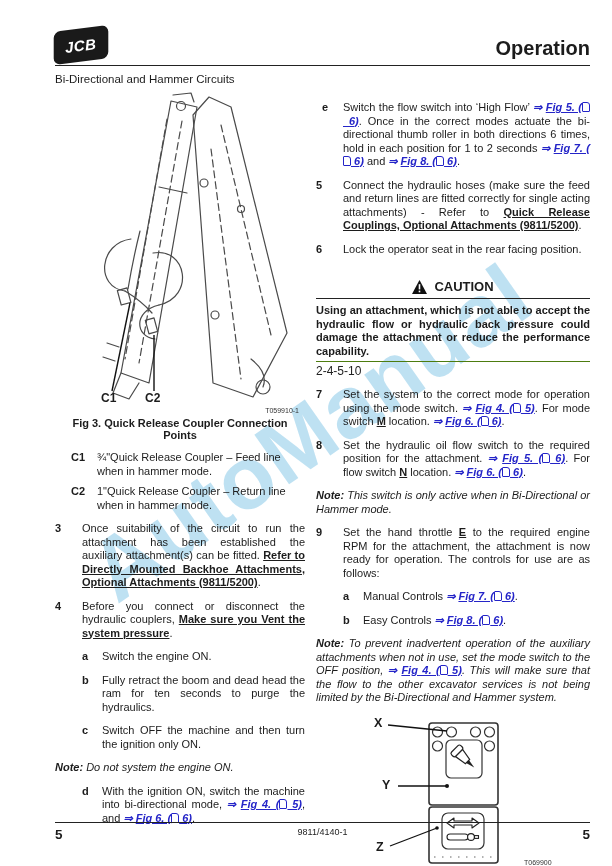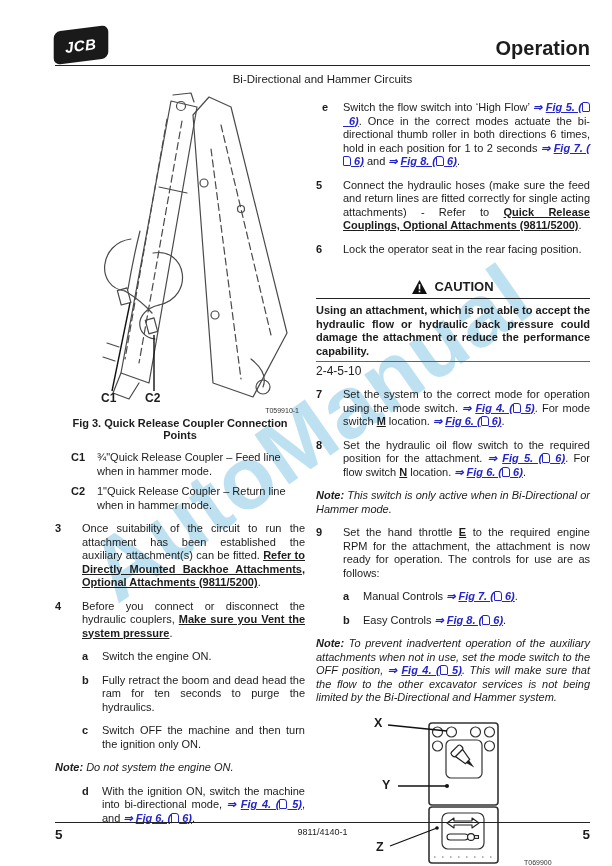--- a/index.html
+++ b/index.html
@@ -23,21 +23,21 @@
   
   .hdr{display:flex;align-items:flex-end;justify-content:space-between;height:34px;}
   .logo{
     width:52px;height:30px;background:#1a1a1a;border-radius:5px;
     transform:rotate(-7deg) skewX(-7deg);display:flex;align-items:center;justify-content:center;
     box-shadow:0 0 0 1.5px #1a1a1a;
   }
   .logo span{color:#fff;font-weight:bold;font-style:italic;font-size:15px;letter-spacing:.5px;transform:skewX(5deg);}
   .htitle{font-weight:bold;font-size:20px;}
   .hrule{border-top:1.6px solid #222;margin-top:5px;}
-  .subtitle{text-align:center;font-size:11.5px;margin-top:7px;}
+  .subtitle{text-align:left;font-size:11.5px;margin-top:7px;}
   
   .cols{display:flex;gap:11px;margin-top:6px;}
   .colL{flex:0 0 250px;max-width:250px;}
   .colR{flex:0 0 274px;max-width:274px;}
   
   .fig3{margin:0;position:relative;}
   .figlbl{position:absolute;font-weight:bold;font-size:12px;}
   .figcode{font-size:7px;color:#333;text-align:right;margin:-14px 6px 0 0;}
   .figcap{font-weight:bold;font-size:11px;text-align:center;margin-top:3px;}
   

